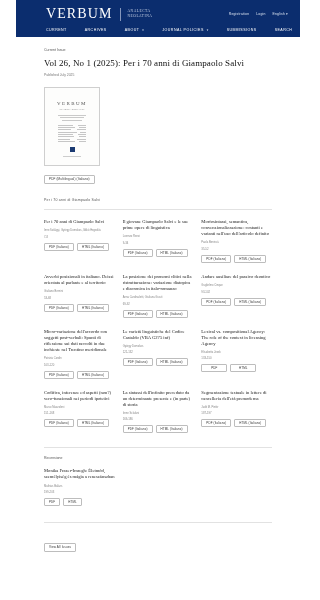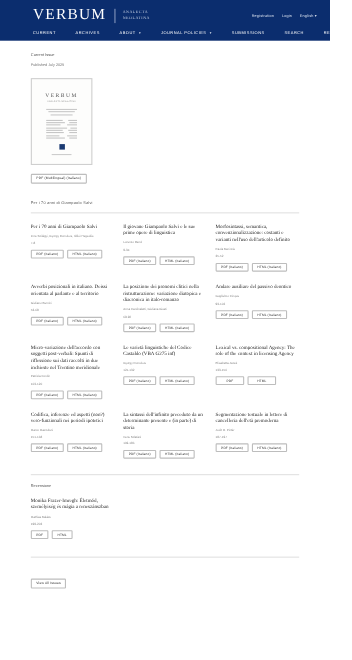--- a/index.html
+++ b/index.html
@@ -3,21 +3,21 @@
 <meta charset="utf-8">
 <style>
   * { box-sizing: border-box; margin: 0; padding: 0; }
   html, body {
     width: 300px; height: 600px;
     background: #ffffff;
     font-family: "Liberation Sans", sans-serif;
     color: #222;
     overflow: hidden;
   }
-  .page { width: 300px; height: 600px; position: relative; background:#fff; }
+  .page { width: 300px; height: 600px; position: relative; background:#fff;padding-left:16px; }
 
   
   .header {
     background: #0b2d6e;
     padding: 5px 0 0 0;
   }
   .header-top {
     display: flex;
     align-items: center;
     justify-content: space-between;
@@ -191,20 +191,21 @@
         </div>
       <div class="nav-item">
           <span>REGISTRATION</span>
         </div>
     </div>
   </div>
 
   <div class="content">
 
     <div class="breadcrumb">Current Issue</div>
+    <div class="issue-title">Vol 26, No 1 (2025): Per i 70 anni di Giampaolo Salvi</div>
     <div class="published">Published July 2025</div>
 
     <div class="cover-wrap">
       <div class="cover">
         <div class="cov-title">VERBUM</div>
         <div class="cov-sub">ANALECTA NEOLATINA</div>
         <div class="cov-lines">
           <i class="cov-l" style="width:60%"></i>
           <i class="cov-l" style="width:52%"></i>
           <i class="cov-l" style="width:44%"></i>

